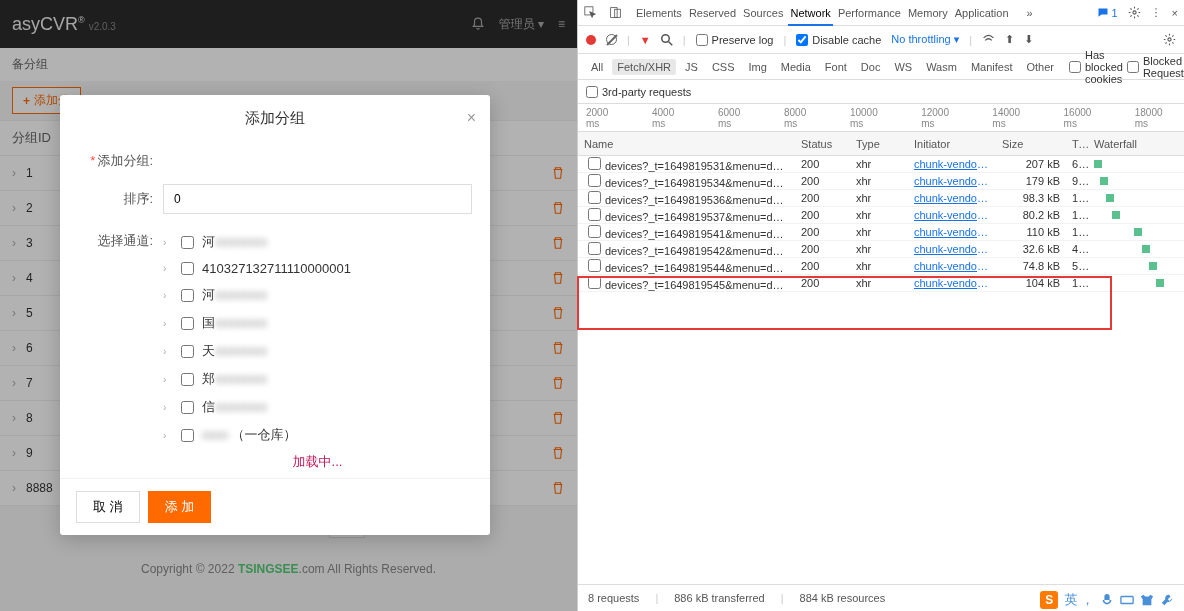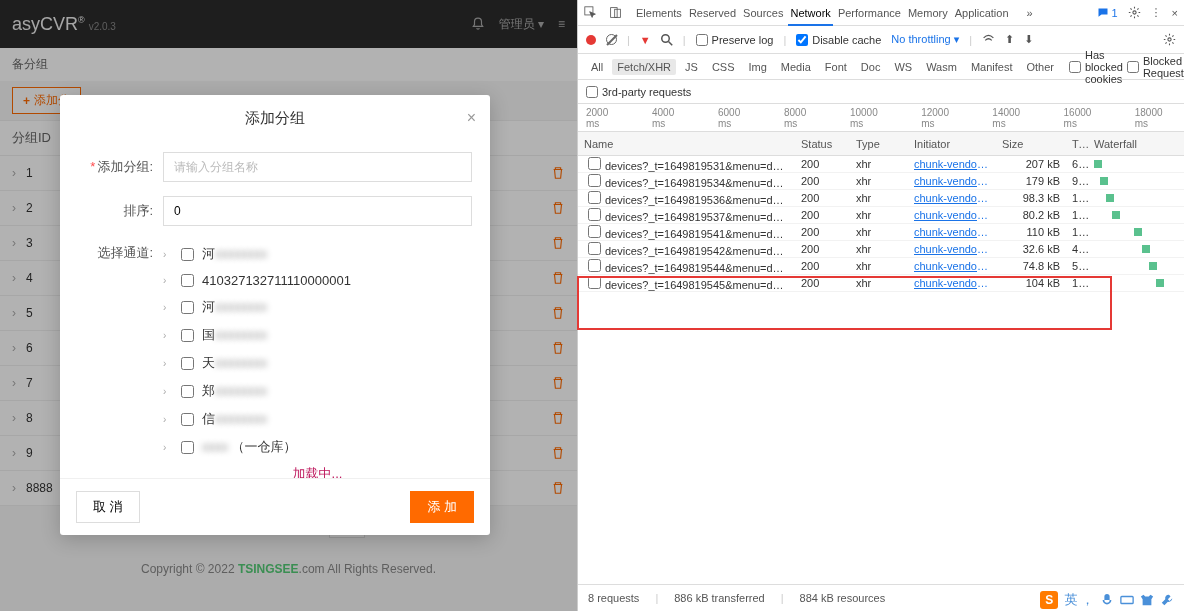--- a/index.html
+++ b/index.html
@@ -34,21 +34,21 @@
 .form-row label .req { color:#ff4d4f; margin-right:2px; }
 .form-row input { flex:1; height:30px; border:1px solid #ddd; padding:0 10px; font-size:12px; }
 .form-row input::placeholder { color:#bbb; }
 .channel-label { width:85px; text-align:right; color:#555; padding-right:10px; font-size:13px; margin-top:4px; }
 .channel-list { flex:1; font-size:13px; }
 .ch-row { display:flex; align-items:center; padding:5px 0; gap:8px; }
 .ch-row .chev2 { color:#aaa; font-size:10px; width:10px; }
 .ch-row input[type=checkbox] { width:13px; height:13px; }
 .blur { color:transparent; text-shadow:0 0 6px #888; user-select:none; }
 .loading { text-align:center; color:#be185d; padding:4px; }
-.modal-foot { display:flex; justify-content:space-between; gap:8px; padding:12px 16px; border-top:1px solid #f0f0f0; }
+.modal-foot { display:flex; justify-content:flex-start; gap:8px; padding:12px 16px; border-top:1px solid #f0f0f0; }
 .btn { padding:6px 16px; font-size:13px; border:1px solid #ddd; background:#fff; cursor:pointer; }
 .btn-primary { background:#ff6a00; color:#fff; border-color:#ff6a00; }
 .right-pane { position:absolute; left:577px; top:0; width:607px; height:611px; border-left:1px solid #ccc; background:#fff; font-size:11px; color:#333; }
 .dt-tabs { display:flex; align-items:center; height:26px; border-bottom:1px solid #ddd; padding:0 6px; gap:12px; color:#555; }
 .dt-tabs .tab { padding:5px 2px; }
 .dt-tabs .tab.active { border-bottom:2px solid #1a73e8; color:#000; }
 .dt-tabs .icon { width:13px; height:13px; }
 .dt-toolbar { display:flex; align-items:center; height:28px; border-bottom:1px solid #ddd; padding:0 8px; gap:10px; }
 .dt-toolbar .rec { width:10px; height:10px; background:#e53935; border-radius:50%; }
 .dt-toolbar .noop { width:11px; height:11px; border:1.5px solid #666; border-radius:50%; position:relative; }
@@ -210,21 +210,20 @@
 <div class="overlay"></div>
 
 <div class="modal">
   <div class="modal-head">
     <span>添加分组</span>
     <span class="modal-close">×</span>
   </div>
   <div class="modal-body">
     <div class="form-row">
       <label><span class="req">*</span><span>添加分组:</span></label>
-      <input placeholder="请输入分组名称" style="">
     </div>
     <div class="form-row">
       <label>排序:</label>
       <input value="0" style="">
     </div>
     <div style="display:flex">
       <div class="channel-label">选择通道:</div>
       <div class="channel-list" id="ch-list">
           <div class="ch-row">
             <span class="chev2">›</span>

